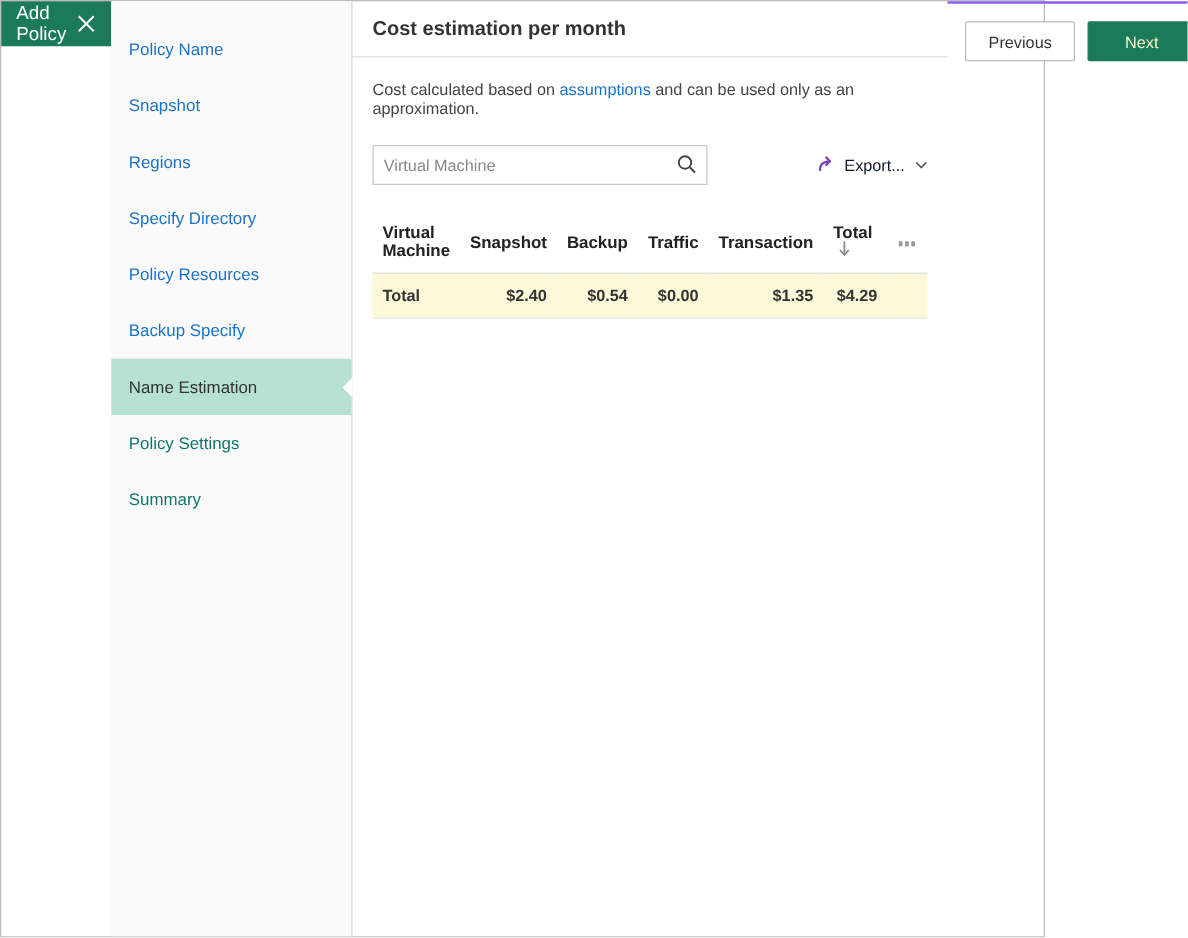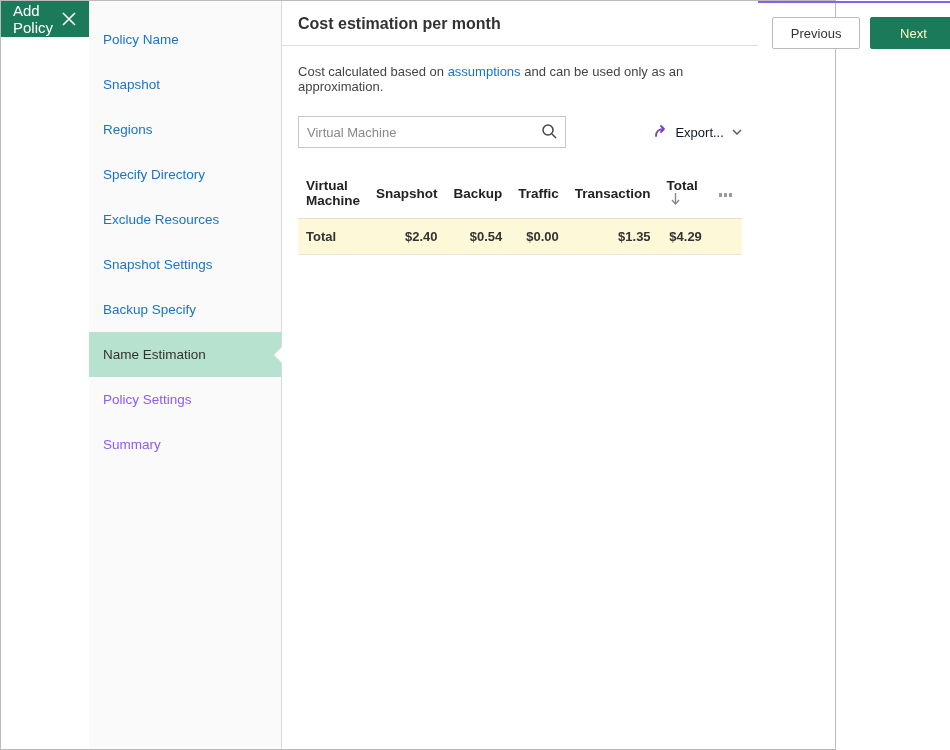--- a/index.html
+++ b/index.html
@@ -9,21 +9,21 @@
   .titlebar .title { font-size: 15px; }
   .titlebar .close { cursor: pointer; width: 24px; height: 24px; display:flex; align-items:center; justify-content:center; }
   .body { flex: 1; display: flex; min-height: 0; }
   .sidebar { width: 193px; border-right: 1px solid #d9d9d9; background: #fafafa; padding-top: 16px;}
   .side-item { padding: 15px 14px; color: #1a73c7; cursor: pointer; font-size: 13.5px; position: relative; }
   .side-item.active { background: #b7e2cf; color: #333; }
   .side-item.active::after {
     content:""; position:absolute; right:-1px; top:50%; transform:translateY(-50%);
     width:0;height:0;border-top:8px solid transparent;border-bottom:8px solid transparent;border-right:8px solid #fff;
   }
-  .sidebar .muted { color:#8b5cf6; }
+  .sidebar .muted { color:#0f766e; }
   .main { flex: 1; display: flex; flex-direction: column; min-width: 0;}
   .main-header { padding: 14px 16px 12px 16px; font-weight: 600; border-bottom: 1px solid #ddd; font-size: 16px;}
   .main-content { flex: 1; padding: 18px 16px 10px 16px; overflow:auto;}
   .info-line { margin-bottom: 22px; color:#444; }
   .info-line a { color: #1a73c7; text-decoration: none; }
   .toolbar-row { display:flex; align-items:center; justify-content: space-between; margin-bottom: 20px;}
   .searchbox { width: 268px; height: 32px; border: 1px solid #c8c8c8; display:flex; align-items:center; padding:0 8px; }
   .searchbox input { border:none; outline:none; flex:1; font-size:13px; color:#333; background:transparent;}
   .searchbox input::placeholder { color:#888; }
   .search-icon {color:#555;}
@@ -57,22 +57,21 @@
         </svg>
     </span>
   </div>
 
   <div class="body">
     <div class="sidebar">
       <div class="side-item"><span>Policy Name</span></div>
       <div class="side-item"><span>Snapshot</span></div>
       <div class="side-item"><span>Regions</span></div>
       <div class="side-item"><span>Specify Directory</span></div>
-      <div class="side-item"><span>Exclude Resources</span></div>
-      <div class="side-item"><span>Snapshot Settings</span></div>
+      <div class="side-item"><span>Policy Resources</span></div>
       <div class="side-item"><span>Backup Specify</span></div>
       <div class="side-item active"><span>Name Estimation</span></div>
       <div class="side-item muted"><span>Policy Settings</span></div>
       <div class="side-item muted"><span>Summary</span></div>
     </div>
 
     <div class="main">
       <div class="main-header">Cost estimation per month</div>
       <div class="main-content">
 

